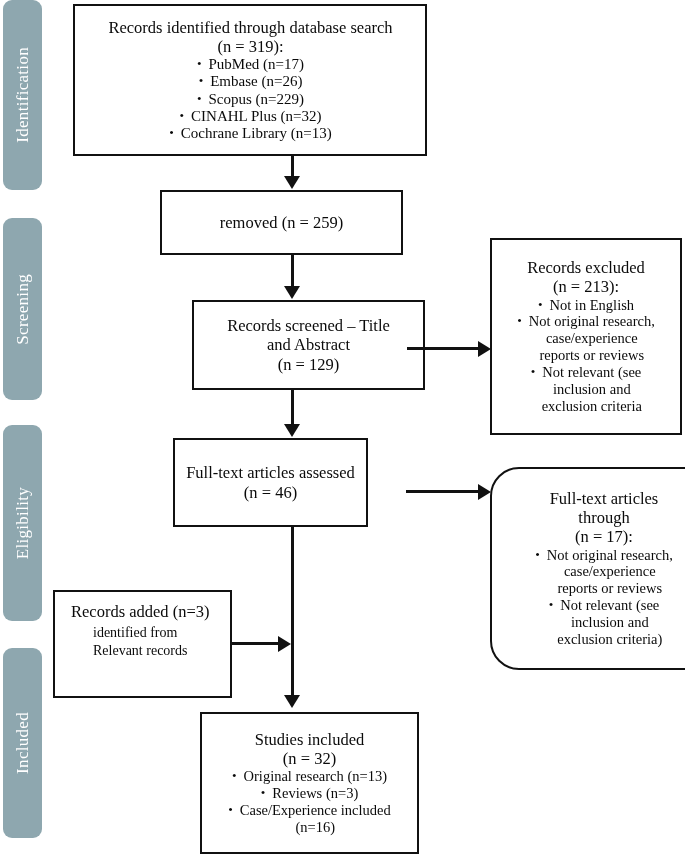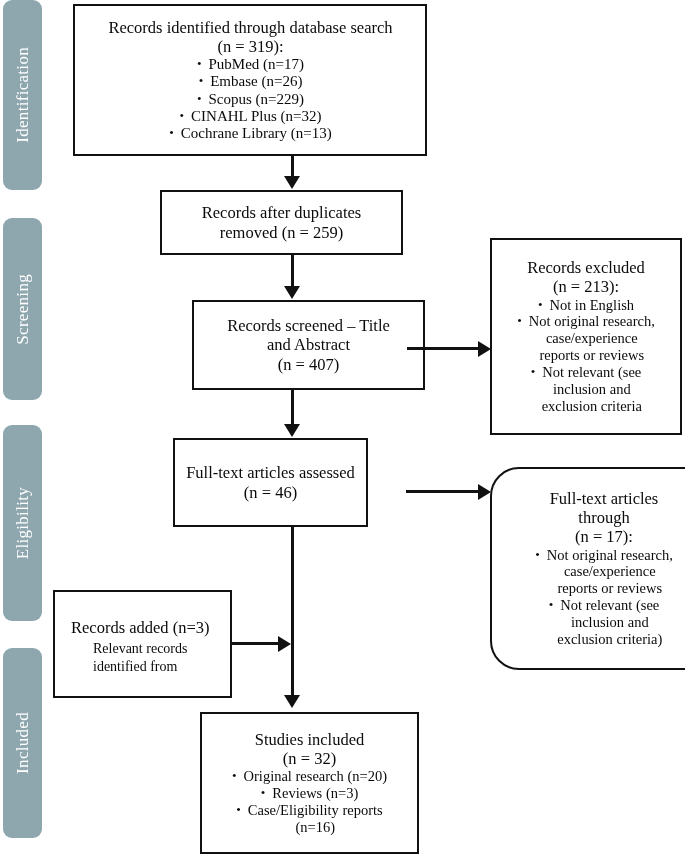--- a/index.html
+++ b/index.html
@@ -170,31 +170,30 @@
     <div class="bullet-row sz-15">
       <span class="bullet">•</span>
       <span class="bullet-text">Cochrane Library (n=13)</span>
     </div>
   </div>
 
   <div class="vline" style="left:291px; top:156px; height:22px;"></div>
   <div class="arrow-down" style="left:284px; top:176px;"></div>
 
   <div class="flow-box" style="left:160px; top:190px; width:243px; height:65px;">
-    <div class="box-line box-title">Records after duplicates</div>
     <div class="box-line box-title">removed (n = 259)</div>
   </div>
 
   <div class="vline" style="left:291px; top:255px; height:33px;"></div>
   <div class="arrow-down" style="left:284px; top:286px;"></div>
 
   <div class="flow-box" style="left:174px; top:300px; width:233px; height:90px;margin-left:18px;">
     <div class="box-line box-title">Records screened – Title</div>
     <div class="box-line box-title">and Abstract</div>
-    <div class="box-line box-title">(n = 407)</div>
+    <div class="box-line box-title">(n = 129)</div>
   </div>
 
   <div class="hline" style="left:407px; top:347px; width:74px;"></div>
   <div class="arrow-right" style="left:478px; top:341px;"></div>
 
   <div class="flow-box" style="left:490px; top:238px; width:192px; height:197px;">
     <div class="box-line box-title">Records excluded</div>
     <div class="box-line box-title">(n = 213):</div>
 
     <div class="bullet-row sz-14">
@@ -265,47 +264,47 @@
     <div class="bullet-row sz-14 nobullet">
       <span class="bullet">•</span>
       <span class="bullet-text">inclusion and</span>
     </div>
     <div class="bullet-row sz-14 nobullet">
       <span class="bullet">•</span>
       <span class="bullet-text">exclusion criteria)</span>
     </div>
   </div>
 
-  <div class="flow-box" style="left:53px; top:590px; width:179px; height:108px; justify-content:center; padding-top:10px;">
+  <div class="flow-box" style="left:53px; top:590px; width:179px; height:108px; justify-content:flex-start; padding-top:10px;">
     <div class="left-title">Records added (n=3)</div>
+    <div class="left-body">identified from</div>
     <div class="left-body">Relevant records</div>
-    <div class="left-body">identified from</div>
   </div>
 
   <div class="hline" style="left:232px; top:642px; width:48px;"></div>
   <div class="arrow-right" style="left:278px; top:636px;"></div>
 
   <div class="vline" style="left:291px; top:527px; height:170px;"></div>
   <div class="arrow-down" style="left:284px; top:695px;"></div>
 
   <div class="flow-box" style="left:200px; top:712px; width:219px; height:142px;">
     <div class="box-line box-title">Studies included</div>
     <div class="box-line box-title">(n = 32)</div>
 
     <div class="bullet-row sz-14">
       <span class="bullet">•</span>
-      <span class="bullet-text">Original research (n=20)</span>
+      <span class="bullet-text">Original research (n=13)</span>
     </div>
     <div class="bullet-row sz-14">
       <span class="bullet">•</span>
       <span class="bullet-text">Reviews (n=3)</span>
     </div>
     <div class="bullet-row sz-14">
       <span class="bullet">•</span>
-      <span class="bullet-text">Case/Eligibility reports</span>
+      <span class="bullet-text">Case/Experience included</span>
     </div>
     <div class="bullet-row sz-14 nobullet">
       <span class="bullet">•</span>
       <span class="bullet-text">(n=16)</span>
     </div>
   </div>
 
 </div>
 
 </body></html>

